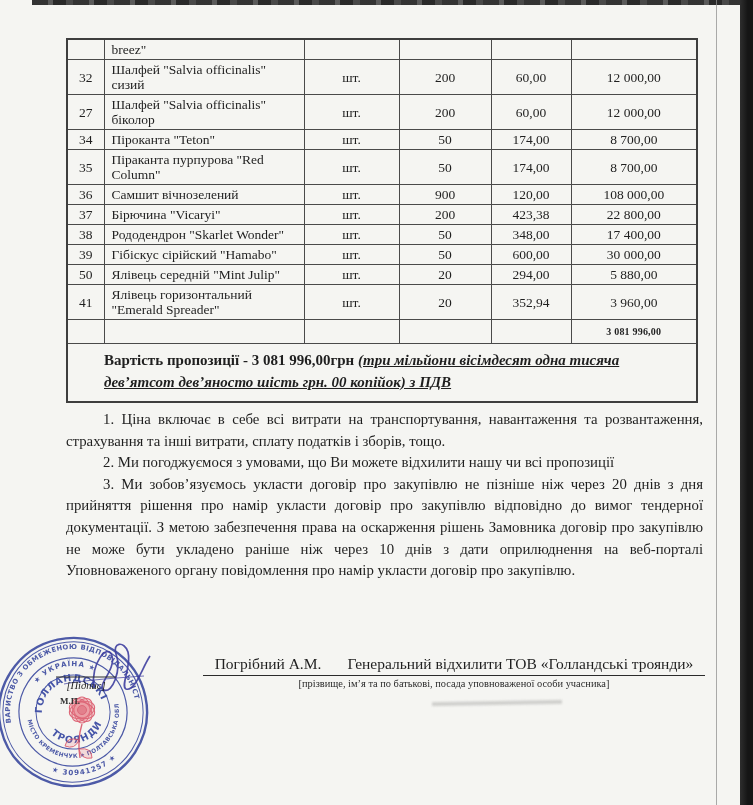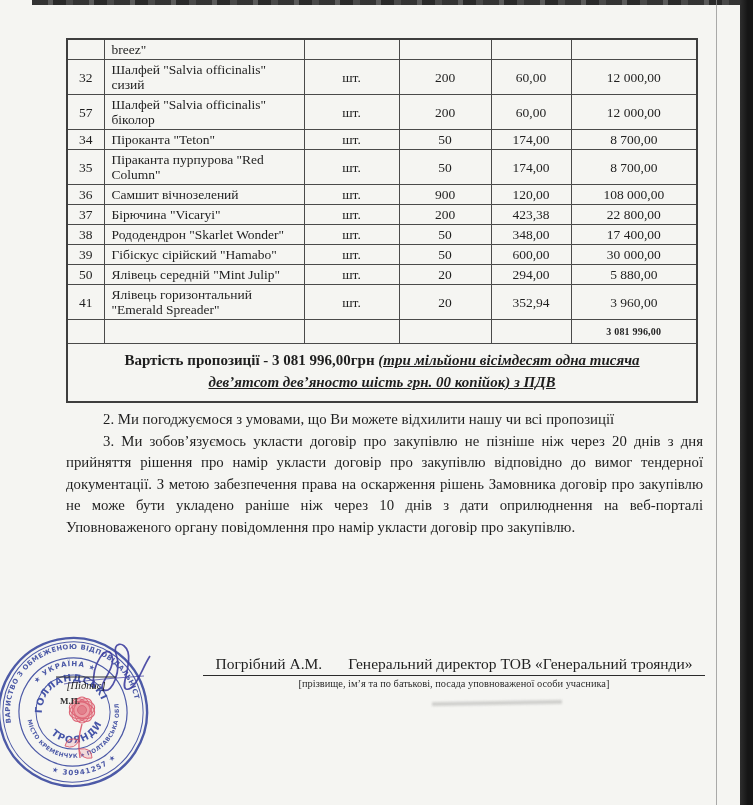--- a/index.html
+++ b/index.html
@@ -37,21 +37,21 @@
     border:1px solid #4a4a4a;
     font-size:13.5px;line-height:15px;
     padding:2px 4px;vertical-align:middle;text-align:center;
     overflow:hidden;
   }
   .doc-table{border:2px solid #3e3e3e;}
   .doc-table td.c-name{text-align:left;padding-left:7px;}
   .doc-table tr.total-row td{height:19px;}
   .doc-table td.grand-total{font-weight:700;font-size:10px;letter-spacing:.2px;}
   .doc-table td.value-cell{
-    text-align:center;font-weight:700;font-size:15px;line-height:22px;
+    text-align:left;font-weight:700;font-size:15px;line-height:22px;
     padding:5px 36px 8px 36px;
   }
   .value-words{font-style:italic;text-decoration:underline;}
   
   .terms{
     position:absolute;left:66px;top:409px;width:637px;
     font-size:14.8px;line-height:21.6px;text-align:justify;
   }
   .terms p{margin:0;text-indent:37px;}
   
@@ -100,21 +100,21 @@
       <tr>
         <td class="c-no">32</td>
         <td class="c-name">Шалфей "Salvia officinalis" сизий</td>
         <td class="c-unit">шт.</td>
         <td class="c-qty">200</td>
         <td class="c-price">60,00</td>
         <td class="c-sum">12 000,00</td>
       </tr>
 
       <tr>
-        <td class="c-no">57</td>
+        <td class="c-no">27</td>
         <td class="c-name">Шалфей "Salvia officinalis" біколор</td>
         <td class="c-unit">шт.</td>
         <td class="c-qty">200</td>
         <td class="c-price">60,00</td>
         <td class="c-sum">12 000,00</td>
       </tr>
 
       <tr>
         <td class="c-no">34</td>
         <td class="c-name">Піроканта "Teton"</td>
@@ -199,29 +199,30 @@
     <tr>
       <td colspan="6" class="value-cell">
         <span>Вартість пропозиції - 3 081 996,00грн </span><span class="value-words">(три мільйони вісімдесят одна тисяча дев’ятсот дев’яносто шість грн. 00 копійок) з ПДВ</span>
       </td>
     </tr>
   </tbody>
 </table>
 
 <div class="terms">
 
+    <p>1. Ціна включає в себе всі витрати на транспортування, навантаження та розвантаження, страхування та інші витрати, сплату податків і зборів, тощо.</p>
 
     <p>2. Ми погоджуємося з умовами, що Ви можете відхилити нашу чи всі пропозиції</p>
 
     <p>3. Ми зобов’язуємось укласти договір про закупівлю не пізніше ніж через 20 днів з дня прийняття рішення про намір укласти договір про закупівлю відповідно до вимог тендерної документації. З метою забезпечення права на оскарження рішень Замовника договір про закупівлю не може бути укладено раніше ніж через 10 днів з дати оприлюднення на веб-порталі Уповноваженого органу повідомлення про намір укласти договір про закупівлю.</p>
   </div>
 
 <div class="sig-block">
   <span class="sig-line">
-    <span class="sig-name">Погрібний А.М.</span><span>Генеральний директор ТОВ «Генеральний троянди»</span>
+    <span class="sig-name">Погрібний А.М.</span><span>Генеральний відхилити ТОВ «Голландські троянди»</span>
   </span>
   <span class="sig-caption">[прізвище, ім’я та по батькові, посада уповноваженої особи учасника]</span>
 </div>
 
 <div class="stamp-wrap">
   <svg width="160" height="162" viewBox="0 0 160 162">
     <g transform="rotate(-12 79 80)" opacity="0.88">
       <circle cx="79" cy="80" r="74" fill="none" stroke="#36459d" stroke-width="2.4"></circle>
       <circle cx="79" cy="80" r="70" fill="none" stroke="#36459d" stroke-width="1"></circle>
       <circle cx="79" cy="80" r="54" fill="none" stroke="#36459d" stroke-width="1.2"></circle>

